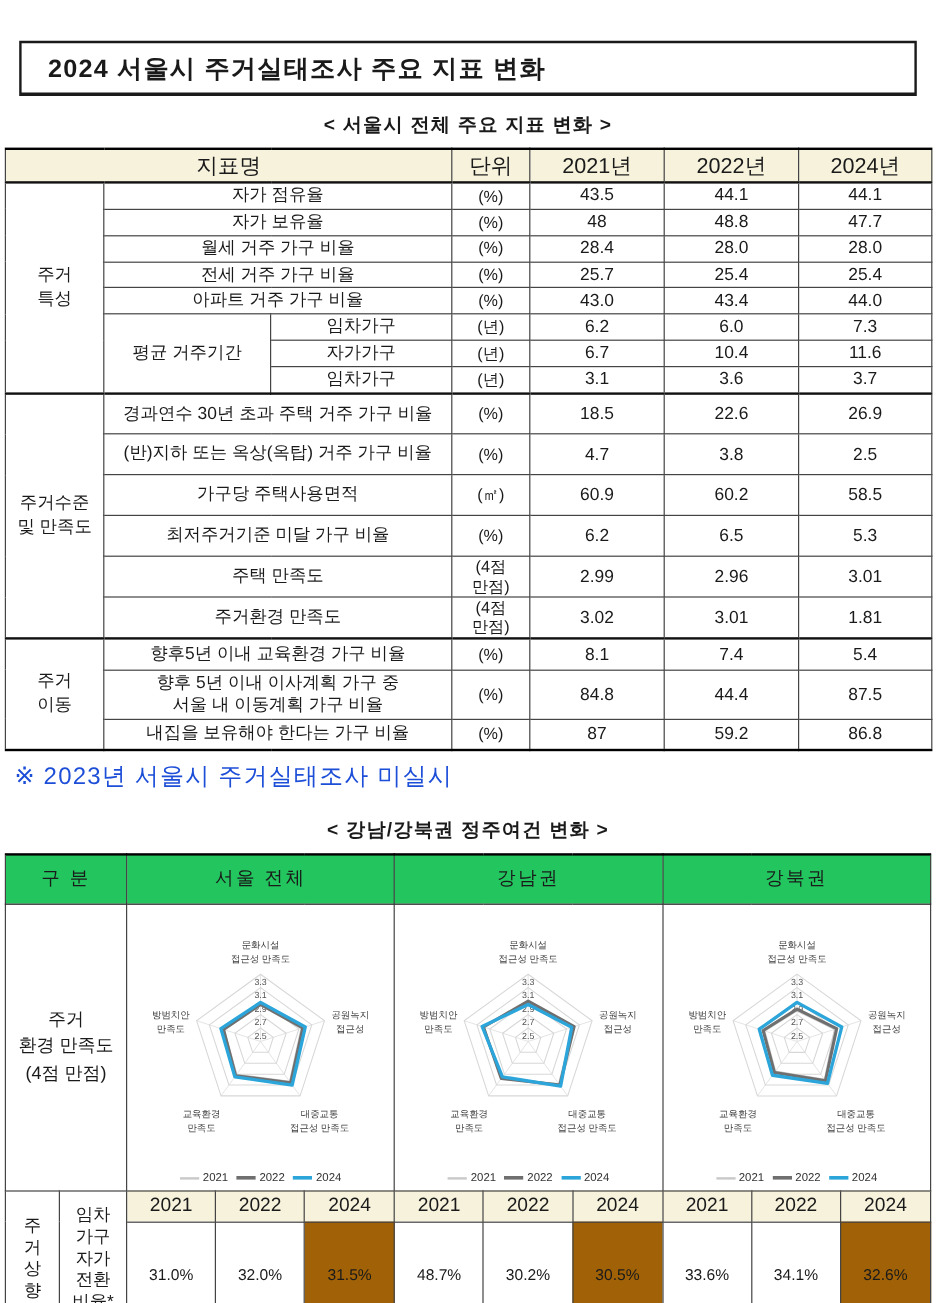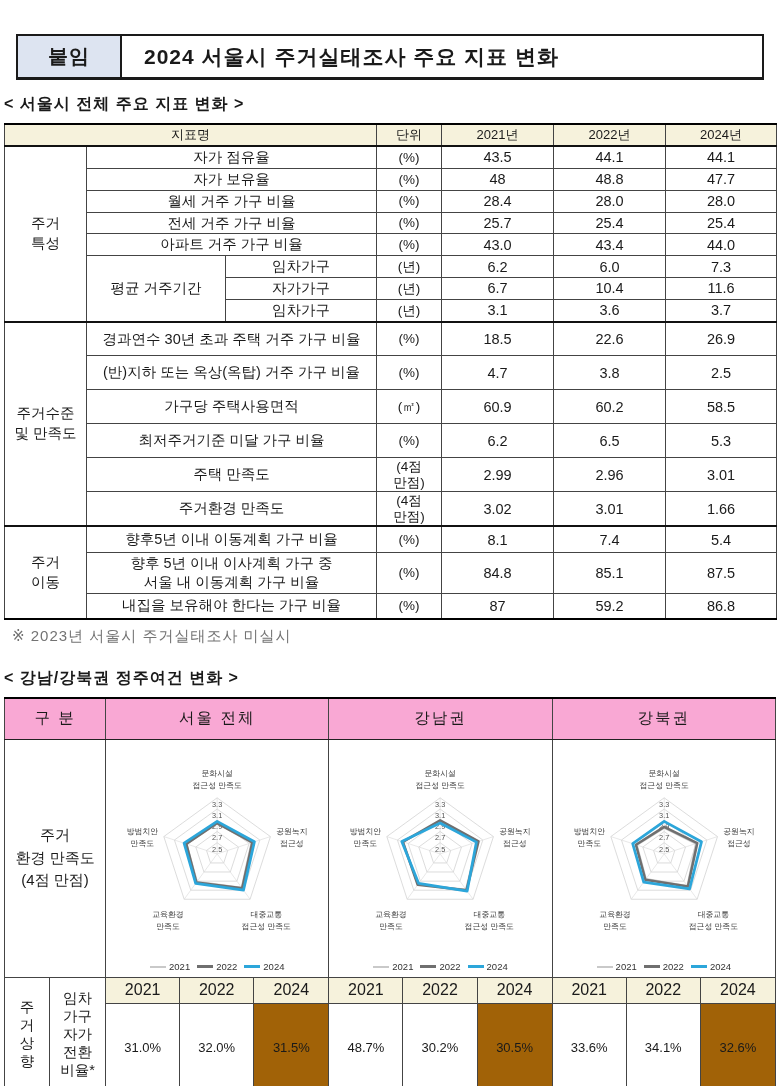--- a/index.html
+++ b/index.html
@@ -22,57 +22,57 @@
     display:flex;align-items:center;justify-content:center;
     font-size:20px;font-weight:bold;letter-spacing:1px;
   }
   .doc-title{
     flex:1;display:flex;align-items:center;padding-left:22px;
     font-size:21px;font-weight:bold;letter-spacing:1px;
   }
 
   
   .section-title{
-    text-align:left;font-size:16px;font-weight:bold;letter-spacing:1px;
+    text-align:center;font-size:16px;font-weight:bold;letter-spacing:1px;
     margin:14px 0 8px 0;
   }
 
   
   table{border-collapse:collapse;table-layout:fixed;width:772px;}
   .main-table{border-top:2.5px solid #000;border-bottom:2.5px solid #000;
     border-left:1.5px solid #333;border-right:1.5px solid #333;}
   .main-table th,.main-table td{
     border:1px solid #444;text-align:center;vertical-align:middle;
     font-size:14.5px;padding:1px 3px;box-sizing:border-box;
   }
   .main-table thead th{
-    background:#f6f2dc;font-weight:normal;font-size:13px;height:18px;
+    background:#f6f2dc;font-weight:normal;font-size:18px;height:18px;
     border-bottom:1.5px solid #222;
   }
   .main-table tbody tr.g0{height:21px;}
   .main-table tbody tr.g1{height:34px;}
   .main-table tbody tr.g2{height:26px;}
   .main-table tbody tr.group-start td{border-top:2px solid #111;}
   .main-table td.group-label{font-size:14.5px;line-height:1.35;}
   .main-table td.unit{font-size:13.5px;line-height:1.15;}
   .main-table td.name{line-height:1.3;}
 
   .survey-note{
-    color:#737373;font-size:15px;margin:7px 0 0 8px;letter-spacing:1px;
+    color:#1d4ed8;font-size:20px;margin:7px 0 0 8px;letter-spacing:1px;
   }
 
   
   .bottom-table{border-top:2.5px solid #000;border-bottom:2.5px solid #000;
     border-left:1.5px solid #333;border-right:1.5px solid #333;margin-top:4px;}
   .bottom-table th,.bottom-table td{
     border:1px solid #444;text-align:center;vertical-align:middle;
     font-size:14.5px;padding:1px 2px;box-sizing:border-box;
   }
   .bottom-table thead th{
-    background:#f9a8d4;font-weight:normal;font-size:15.5px;height:41px;
+    background:#22c55e;font-weight:normal;font-size:15.5px;height:41px;
     border-bottom:1.5px solid #222;letter-spacing:2px;
   }
   .bottom-table td.radar-cell{padding:2px 0 0 0;height:236px;vertical-align:top;}
   .bottom-table td.radar-label{font-size:15px;line-height:1.5;}
   .bottom-table td.vert-cat{font-size:14.5px;line-height:1.25;padding:2px 0;}
   .bottom-table td.year-head{background:#f6f2dc;font-size:16px;height:26px;}
   .bottom-table td.val{height:88px;font-size:13px;}
   .bottom-table td.val.hl{background:#a16207;}
   .bottom-table td.footnote{
     text-align:left;font-size:14.5px;height:27px;padding-left:6px;letter-spacing:0.2px;
@@ -81,21 +81,20 @@
   .legend-row{display:flex;justify-content:center;align-items:center;gap:7px;height:20px;}
   .legend-item{display:flex;align-items:center;font-size:9.5px;color:#333;}
   .legend-swatch{display:inline-block;width:16px;margin-right:3px;}
 
   svg text{font-family:"Liberation Sans","DejaVu Sans",sans-serif;}
 </style>
 </head>
 <body>
 
 <div class="doc-header">
-  <div class="doc-badge">붙임</div>
   <div class="doc-title">2024 서울시 주거실태조사 주요 지표 변화</div>
 </div>
 
 <div class="section-title">&lt; 서울시 전체 주요 지표 변화 &gt;</div>
 
 <table class="main-table">
   <colgroup>
     <col style="width:82px">
       <col style="width:139px">
       <col style="width:151px">
@@ -210,37 +209,37 @@
         <td class="val">2.99</td>
         <td class="val">2.96</td>
         <td class="val">3.01</td>
       </tr>
       <tr class="g1">
         <td class="name" colspan="2">주거환경 만족도</td>
         <td class="unit pre">(4점
 만점)</td>
         <td class="val">3.02</td>
         <td class="val">3.01</td>
-        <td class="val">1.66</td>
+        <td class="val">1.81</td>
       </tr>
       <tr class="g2 group-start">
         <td class="group-label pre" rowspan="3">주거
 이동</td>
-        <td class="name" colspan="2">향후5년 이내 이동계획 가구 비율</td>
+        <td class="name" colspan="2">향후5년 이내 교육환경 가구 비율</td>
         <td class="unit pre">(%)</td>
         <td class="val">8.1</td>
         <td class="val">7.4</td>
         <td class="val">5.4</td>
       </tr>
       <tr class="g2">
         <td class="name pre" colspan="2">향후 5년 이내 이사계획 가구 중
 서울 내 이동계획 가구 비율</td>
         <td class="unit pre">(%)</td>
         <td class="val">84.8</td>
-        <td class="val">85.1</td>
+        <td class="val">44.4</td>
         <td class="val">87.5</td>
       </tr>
       <tr class="g2">
         <td class="name" colspan="2">내집을 보유해야 한다는 가구 비율</td>
         <td class="unit pre">(%)</td>
         <td class="val">87</td>
         <td class="val">59.2</td>
         <td class="val">86.8</td>
       </tr>
     </tbody>

